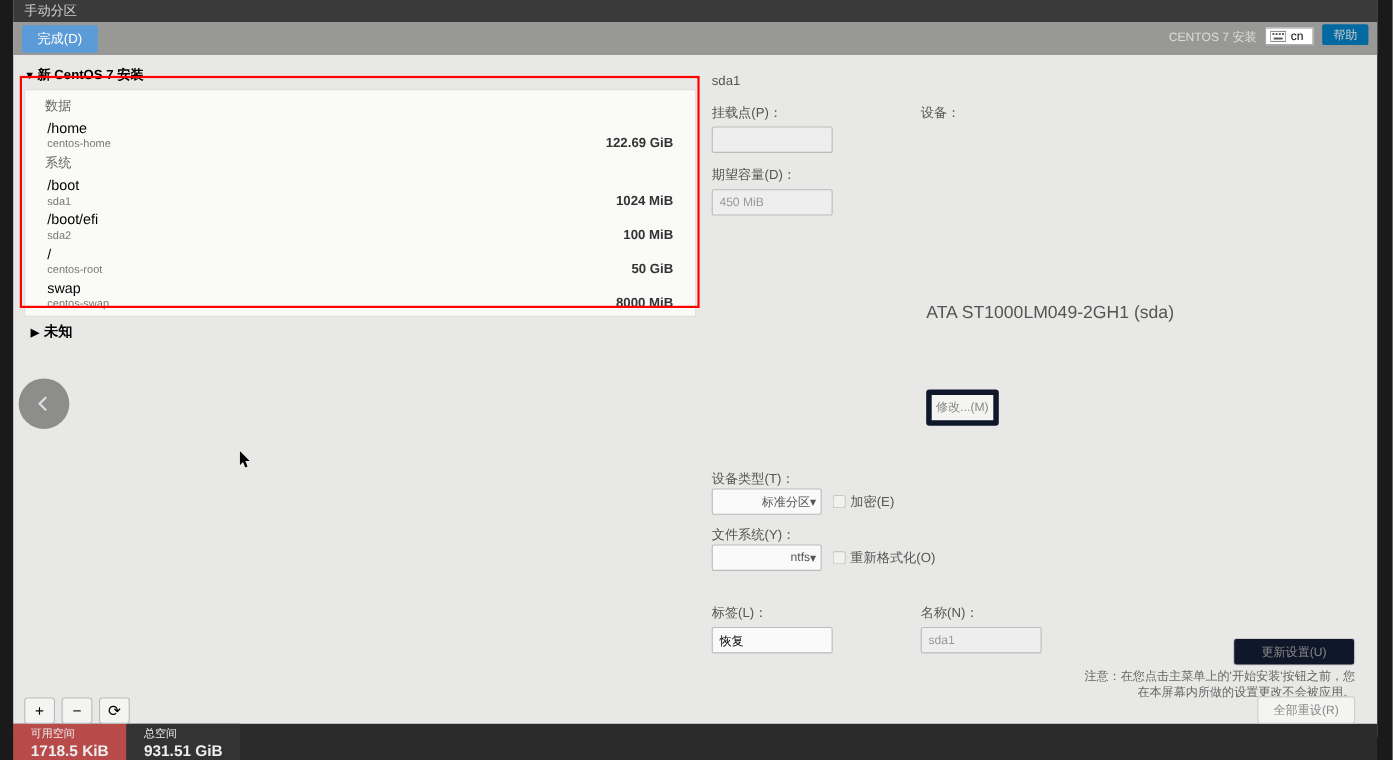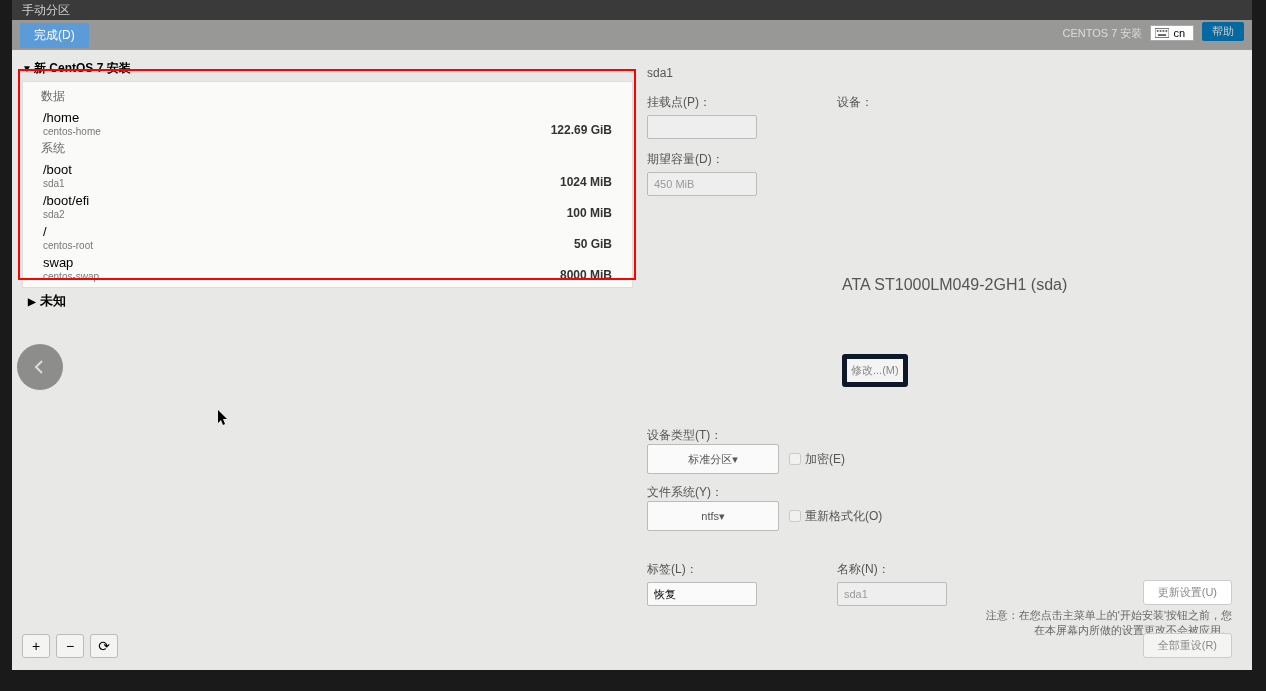--- a/index.html
+++ b/index.html
@@ -39,24 +39,24 @@
     .device-name { font-size: 12px; color: #555; margin-bottom: 14px; }
     .form-row { display: flex; gap: 80px; margin-bottom: 12px; }
     .form-col { display: flex; flex-direction: column; }
     .form-label { font-size: 12px; color: #555; margin-bottom: 4px; }
     .device-label-txt { font-size: 12px; color: #555; display: block; margin-bottom: 4px; }
     .text-input { width: 110px; height: 24px; border: 1px solid #bbb; border-radius: 2px; padding: 2px 6px; font-size: 11px; background: #fafafa; }
     .text-input.disabled { background: #eee; color: #999; }
     .disk-info { margin-top: 80px; font-size: 16px; color: #555; margin-left: 195px; margin-bottom: 60px; }
     .modify-btn { background: #f4f4f2; border: 5px solid #0f172a; font-size: 11px; padding: 4px 4px; border-radius: 3px; margin-left: 195px; color: #888; }
     .lower-form { margin-top: 40px; }
-    .select-input { width: 132px; height: 24px; border: 1px solid #bbb; border-radius: 2px; background: #fafafa; font-size: 11px; padding: 14px 4px; display: inline-flex; align-items: center; justify-content: center; }
+    .select-input { width: 100px; height: 24px; border: 1px solid #bbb; border-radius: 2px; background: #fafafa; font-size: 11px; padding: 2px 4px; display: inline-flex; align-items: center; justify-content: flex-end; }
     .chk-label { font-size: 12px; color: #555; display: inline-flex; align-items: center; gap: 4px; margin-left: 10px; }
     .chk-label input { width: 12px; height: 12px; }
-    .update-settings-btn { background: #ffffff; border: 1px solid #ccc; font-size: 11px; padding: 4px 14px; border-radius: 3px; color: #888; position: absolute; right: 20px; top: 530px; }
+    .update-settings-btn { background: #0f172a; border: 1px solid #ccc; font-size: 11px; padding: 4px 25px; border-radius: 3px; color: #888; position: absolute; right: 20px; top: 530px; }
     .note-text { position: absolute; right: 20px; top: 558px; font-size: 11px; color: #666; text-align: right; line-height: 1.4; }
     .all-reset-btn { background: #f4f4f2; border: 1px solid #ccc; font-size: 11px; padding: 4px 14px; border-radius: 3px; color: #888; position: absolute; right: 20px; bottom: 0; }
 
     .footer { background: #2a2a2a; height: 34px; display: flex; align-items: stretch; }
     .footer-block { padding: 2px 16px; color: #eee; font-size: 10px; display: flex; flex-direction: column; justify-content: center; }
     .footer-block.avail { background: #b84a4a; }
     .footer-block.total { background: #333; }
     .footer-val { font-size: 14px; font-weight: bold; }
 
     .overlay-circle { position: absolute; left: 17px; top: 344px; width: 46px; height: 46px; border-radius: 50%; background: rgba(80,80,80,0.6); display: flex; align-items: center; justify-content: center; color: #ddd; }
@@ -221,20 +221,30 @@
 
       <button class="update-settings-btn">更新设置(U)</button>
       <div class="note-text">
         <div>注意：在您点击主菜单上的'开始安装'按钮之前，您</div>
         <div>在本屏幕内所做的设置更改不会被应用。</div>
       </div>
       <button class="all-reset-btn">全部重设(R)</button>
     </div>
   </div>
 
+  <div class="footer">
+    <div class="footer-block avail">
+      <span>可用空间</span>
+      <span class="footer-val">1718.5 KiB</span>
+    </div>
+    <div class="footer-block total">
+      <span>总空间</span>
+      <span class="footer-val">931.51 GiB</span>
+    </div>
+  </div>
 </div>
 
 <div class="overlay-circle">
   <svg viewBox="0 0 16 16">
       <path d="M10 2 L4 8 L10 14" stroke="#ddd" stroke-width="2" fill="none"></path>
     </svg>
 </div>
 
 <div class="cursor-arrow">
   <svg viewBox="0 0 12 16">

